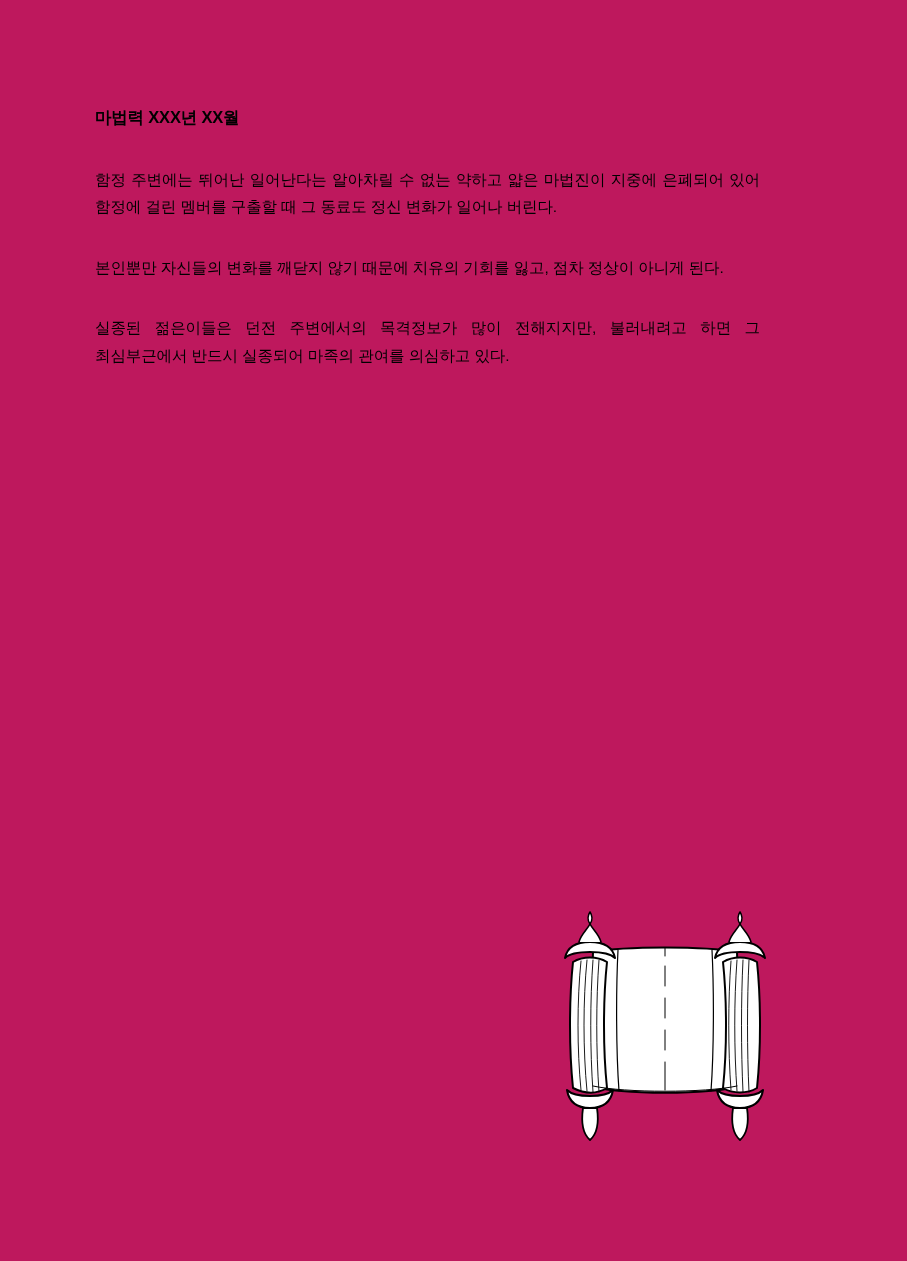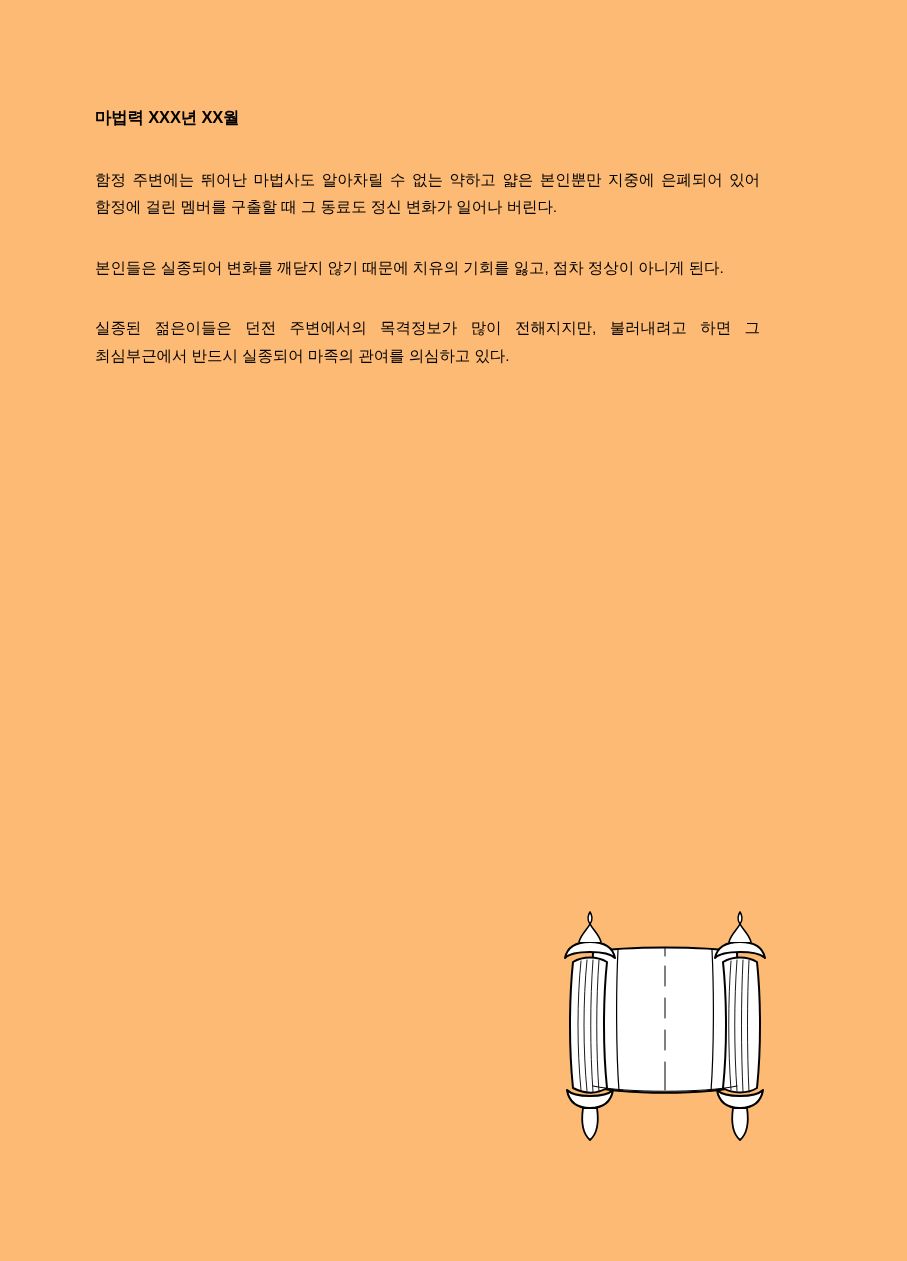--- a/index.html
+++ b/index.html
@@ -14,21 +14,21 @@
     position: relative;
     overflow: hidden;
     font-family: "Liberation Sans", "DejaVu Sans", sans-serif;
   }
   .page {
     position: absolute;
     left: 0;
     top: 0;
     width: 907px;
     height: 1261px;
-    background: #fdba74;
+    background: #be185d;
   }
   .content {
     position: absolute;
     left: 95px;
     top: 105px;
     width: 665px;
   }
   .doc-title {
     font-size: 16.5px;
     font-weight: bold;
@@ -64,22 +64,22 @@
   }
 </style>
 </head>
 <body>
 
 <div class="page">
 
   <div class="content">
     <h1 class="doc-title">마법력 XXX년 XX월</h1>
 
-    <p class="para">함정 주변에는 뛰어난 마법사도 알아차릴 수 없는 약하고 얇은 본인뿐만 지중에 은폐되어 있어 함정에 걸린 멤버를 구출할 때 그 동료도 정신 변화가 일어나 버린다.</p>
-    <p class="para">본인들은 실종되어 변화를 깨닫지 않기 때문에 치유의 기회를 잃고, 점차 정상이 아니게 된다.</p>
+    <p class="para">함정 주변에는 뛰어난 일어난다는 알아차릴 수 없는 약하고 얇은 마법진이 지중에 은폐되어 있어 함정에 걸린 멤버를 구출할 때 그 동료도 정신 변화가 일어나 버린다.</p>
+    <p class="para">본인뿐만 자신들의 변화를 깨닫지 않기 때문에 치유의 기회를 잃고, 점차 정상이 아니게 된다.</p>
     <p class="para">실종된 젊은이들은 던전 주변에서의 목격정보가 많이 전해지지만, 불러내려고 하면 그 최심부근에서 반드시 실종되어 마족의 관여를 의심하고 있다.</p>
   </div>
 
   <div class="scroll-illustration">
     <svg viewBox="0 0 300 265" xmlns="http://www.w3.org/2000/svg" aria-hidden="true">
       <g fill="none" stroke="#000000" stroke-width="2" stroke-linecap="round" stroke-linejoin="round">
 
         <path d="M78 62 C 110 56, 190 56, 222 62 L 226 196 C 190 205, 110 205, 74 196 Z" fill="#ffffff" stroke="#000000" stroke-width="2"></path>
 
         <path d="M103 60 C 101 100, 101 160, 104 201" stroke-width="1.2"></path>

